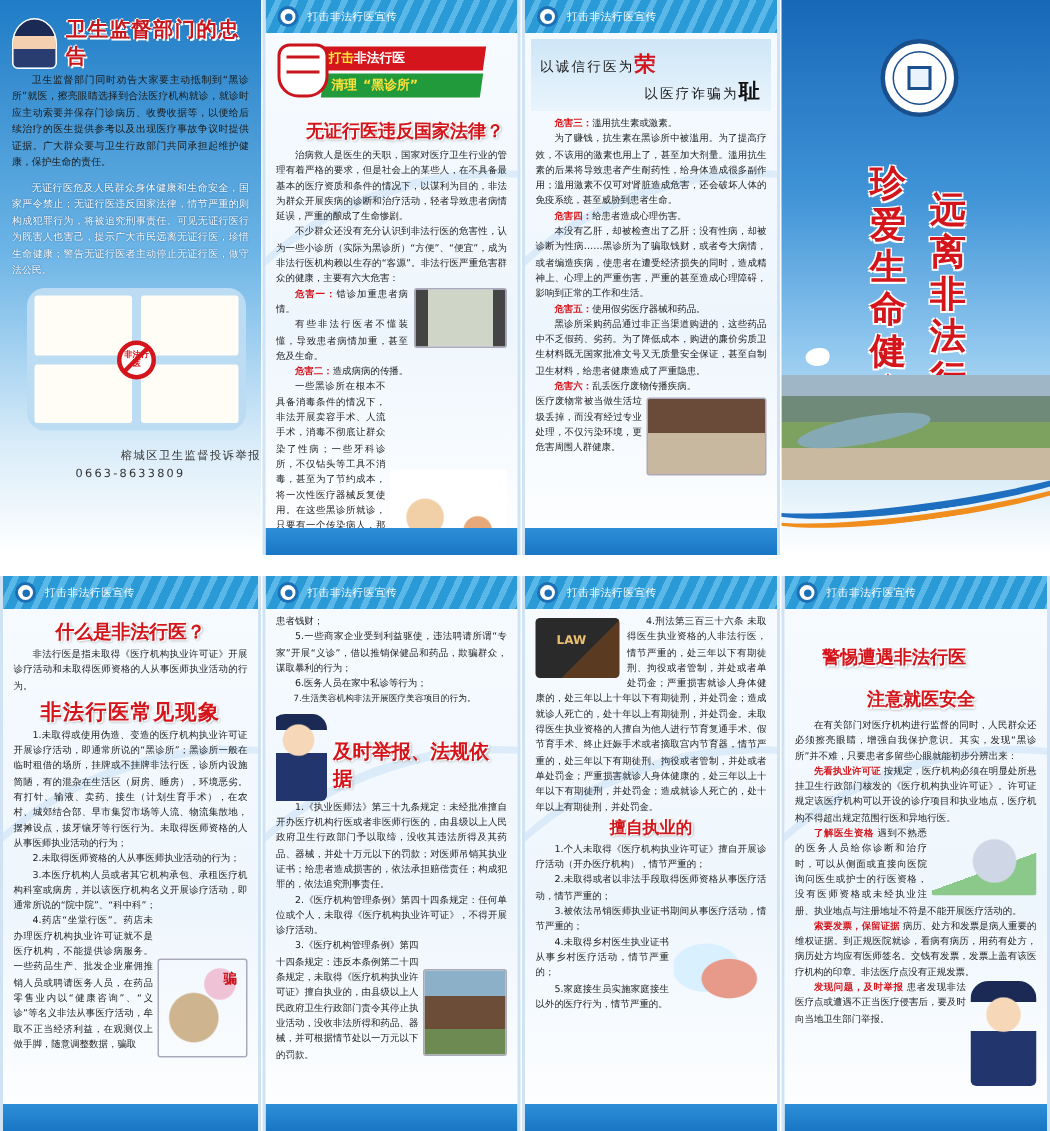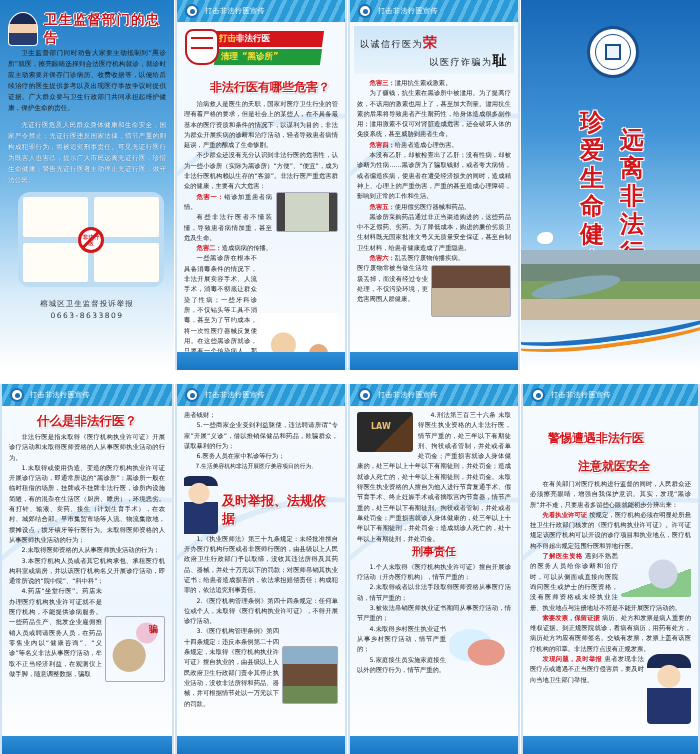--- a/index.html
+++ b/index.html
@@ -37,21 +37,21 @@
 .p1.top-bg{background:linear-gradient(180deg,#1f7cc6 0%,#6bb4e6 45%,#d9ecf9 80%,#ffffff 100%);}
 .p1 .title-row{display:flex;align-items:center;height:42px;padding:16px 6px 0 8px;}
 .avatar{width:30px;height:34px;border-radius:50% 50% 4px 4px;background:linear-gradient(180deg,#1b2a55 0 35%,#f4d0b0 35% 62%,#2a3d70 62%);border:1px solid #fff;flex:none;}
 .p1 .title{margin-left:6px;font-family:"DejaVu Serif",serif;font-weight:bold;color:#c9151b;font-size:13.5px;letter-spacing:1px;text-shadow:1px 1px 0 #fff,-1px 0 0 #fff,0 -1px 0 #fff;}
 .p1 .intro{color:#fff;font-size:6.6px;line-height:11px;text-indent:2em;padding:6px 8px 0 8px;text-align:justify;text-shadow:0 0 1px #0b4d86;}
 .p1 .intro.dark{color:#1a1a1a;text-shadow:none;}
 .cartoon-box{position:relative;margin:6px 10px 0 18px;height:95px;border-radius:12px;background:#bcdcf3;padding:5px;display:grid;grid-template-columns:1fr 1fr;grid-gap:6px;}
 .cartoon-box .c{background:#fffdf5;border-radius:2px;position:relative;}
 .no-sign{position:absolute;left:50%;top:50%;width:26px;height:26px;margin:-13px 0 0 -13px;border-radius:50%;border:3px solid #d4161c;background:#fff;display:flex;align-items:center;justify-content:center;font-size:5.5px;font-weight:bold;color:#d4161c;text-align:center;line-height:6px;}
 .no-sign::after{content:"";position:absolute;width:24px;height:3px;background:#d4161c;transform:rotate(-45deg);}
-.complaint{text-align:center;color:#333;font-size:7.5px;letter-spacing:1px;margin-top:12px;}
+.complaint{text-align:right;color:#333;font-size:7.5px;letter-spacing:1px;margin-top:12px;}
 .phone{text-align:center;color:#333;font-size:7.5px;letter-spacing:1.5px;margin-top:2px;}
 
 
 .fist-banner{position:relative;height:48px;margin:3px 0 0 8px;}
 .fist{position:absolute;left:0;top:4px;width:34px;height:36px;border-radius:8px 8px 14px 14px;background:#fff;border:2px solid #c9151b;}
 .fist::after{content:"";position:absolute;left:4px;top:6px;width:22px;height:8px;border-top:2px solid #c9151b;border-bottom:2px solid #c9151b;}
 .flag-red{position:absolute;left:28px;top:6px;width:110px;height:16px;background:#d4161c;transform:skewX(-8deg);display:flex;align-items:center;padding-left:6px;}
 .flag-green{position:absolute;left:30px;top:24px;width:106px;height:16px;background:#219a3b;transform:skewX(-8deg);display:flex;align-items:center;padding-left:6px;}
 .flag-red span,.flag-green span{transform:skewX(8deg);font-size:8.5px;font-weight:bold;color:#fff;}
 .flag-red .y,.flag-green .y{color:#ffe23a;}
@@ -127,21 +127,21 @@
     <div class="fist-banner">
       <div class="flag-red">
           <span><span class="y">打击</span><span>非法行医</span></span>
         </div>
       <div class="flag-green">
           <span><span class="y">清理</span><span class="q">“黑诊所”</span></span>
         </div>
       <div class="fist"></div>
     </div>
     <div class="inner">
-      <div class="red-title p2 sec-title" style="position:static;font-size:12px;margin:2px 0 3px;">非法行医有哪些危害？</div>
+      <div class="red-title p2 sec-title" style="position:static;font-size:12px;margin:2px 0 3px;">无证行医违反国家法律？</div>
       <div class="para">治病救人是医生的天职，国家对医疗卫生行业的管理有着严格的要求，但是社会上的某些人，在不具备最基本的医疗资质和条件的情况下，以谋利为目的，非法为群众开展疾病的诊断和治疗活动，轻者导致患者病情延误，严重的酿成了生命惨剧。</div>
       <div class="para">不少群众还没有充分认识到非法行医的危害性，认为一些小诊所（实际为黑诊所）“方便”、“便宜”，成为非法行医机构赖以生存的“客源”。非法行医严重危害群众的健康，主要有六大危害：</div>
       <div class="pic float-pic"></div>
       <div class="para"><span class="hl">危害一：</span><span>错诊加重患者病情。</span></div>
       <div class="para">有些非法行医者不懂装懂，导致患者病情加重，甚至危及生命。</div>
       <div class="para"><span class="hl">危害二：</span><span>造成病病的传播。</span></div>
       <div class="pic float-pic2" style="margin-top:60px;"></div>
       <div class="para">一些黑诊所在根本不具备消毒条件的情况下，非法开展卖容手术、人流手术，消毒不彻底让群众染了性病；一些牙科诊所，不仅钻头等工具不消毒，甚至为了节约成本，将一次性医疗器械反复使用。在这些黑诊所就诊，只要有一个传染病人，那其他就诊的患者就可能被感染。群众牙拔了却患上了乙肝；做了人流手术，却染上了性病甚至艾滋病。这些都不是危言耸听，都是实实在在发生过的案例。</div>
     </div>
     <div class="bottom-bar"></div>
@@ -184,20 +184,21 @@
 <div class="sheet bottom">
 
   <div class="panel p1 content-bg">
     <div class="head-band">
       <div class="logo"></div>
       <div class="htext">打击非法行医宣传</div>
     </div>
     <div class="inner">
       <div class="red-title b-title">什么是非法行医？</div>
       <div class="para">非法行医是指未取得《医疗机构执业许可证》开展诊疗活动和未取得医师资格的人从事医师执业活动的行为。</div>
+      <div class="red-title b-title2">非法行医常见现象</div>
       <div class="para">1.未取得或使用伪造、变造的医疗机构执业许可证开展诊疗活动，即通常所说的“黑诊所”；黑诊所一般在临时租借的场所，挂牌或不挂牌非法行医，诊所内设施简陋，有的混杂在生活区（厨房、睡房），环境恶劣。有打针、输液、卖药、接生（计划生育手术），在农村、城郊结合部、早市集贸市场等人流、物流集散地，摆摊设点，拔牙镶牙等行医行为。未取得医师资格的人从事医师执业活动的行为；</div>
       <div class="para">2.未取得医师资格的人从事医师执业活动的行为；</div>
       <div class="para">3.本医疗机构人员或者其它机构承包、承租医疗机构科室或病房，并以该医疗机构名义开展诊疗活动，即通常所说的“院中院”、“科中科”；</div>
       <div class="pic fraud-pic" style="margin-top:30px;">
           <span class="lbl" style="right:6px;top:6px;font-size:9px;color:#c9151b;font-weight:bold;">骗</span>
         </div>
       <div class="para">4.药店“坐堂行医”。药店未办理医疗机构执业许可证就不是医疗机构，不能提供诊病服务。一些药品生产、批发企业雇佣推销人员或聘请医务人员，在药品零售业内以“健康咨询”、“义诊”等名义非法从事医疗活动，牟取不正当经济利益，在观测仪上做手脚，随意调整数据，骗取</div>
     </div>
     <div class="bottom-bar"></div>
   </div>
@@ -225,21 +226,21 @@
   </div>
 
   <div class="panel p3 content-bg">
     <div class="head-band">
       <div class="logo"></div>
       <div class="htext">打击非法行医宣传</div>
     </div>
     <div class="inner">
       <div class="law-book"></div>
       <div class="para">4.刑法第三百三十六条 未取得医生执业资格的人非法行医，情节严重的，处三年以下有期徒刑、拘役或者管制，并处或者单处罚金；严重损害就诊人身体健康的，处三年以上十年以下有期徒刑，并处罚金；造成就诊人死亡的，处十年以上有期徒刑，并处罚金。未取得医生执业资格的人擅自为他人进行节育复通手术、假节育手术、终止妊娠手术或者摘取宫内节育器，情节严重的，处三年以下有期徒刑、拘役或者管制，并处或者单处罚金；严重损害就诊人身体健康的，处三年以上十年以下有期徒刑，并处罚金；造成就诊人死亡的，处十年以上有期徒刑，并处罚金。</div>
-      <div class="red-title" style="font-size:11px;margin-bottom:3px;">刑事责任</div>
+      <div class="red-title" style="font-size:11px;margin-bottom:3px;">擅自执业的</div>
       <div class="para">1.个人未取得《医疗机构执业许可证》擅自开展诊疗活动（开办医疗机构），情节严重的；</div>
       <div class="para">2.未取得或者以非法手段取得医师资格从事医疗活动，情节严重的；</div>
       <div class="para">3.被依法吊销医师执业证书期间从事医疗活动，情节严重的；</div>
       <div class="pic hand-pic" style="border:none;"></div>
       <div class="para">4.未取得乡村医生执业证书从事乡村医疗活动，情节严重的；</div>
       <div class="para">5.家庭接生员实施家庭接生以外的医疗行为，情节严重的。</div>
     </div>
     <div class="bottom-bar"></div>
   </div>
 

